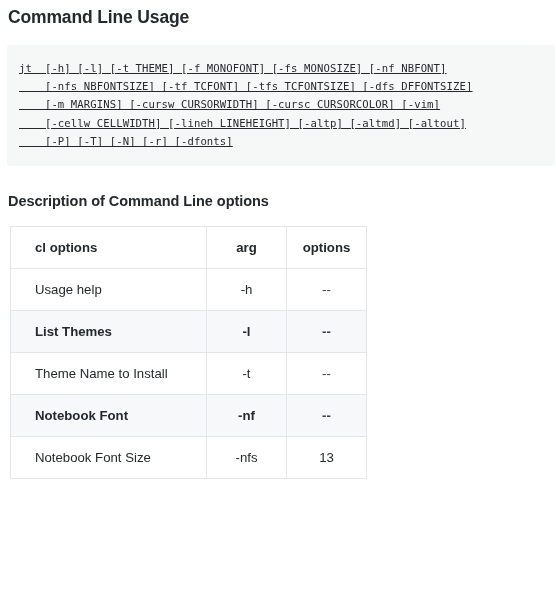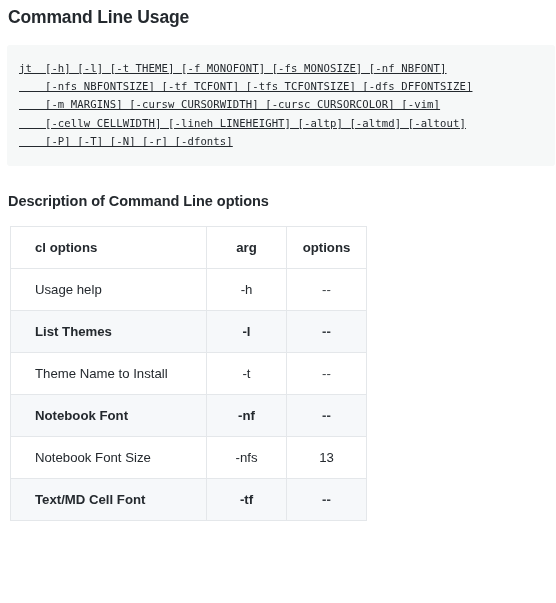--- a/index.html
+++ b/index.html
@@ -166,23 +166,18 @@
         <tr class="alt">
           <td class="c-opt">Notebook Font</td>
           <td class="c-arg">-nf</td>
           <td class="c-def dash">--</td>
         </tr>
         <tr>
           <td class="c-opt">Notebook Font Size</td>
           <td class="c-arg">-nfs</td>
           <td class="c-def">13</td>
         </tr>
-        <tr class="alt">
-          <td class="c-opt">Text/MD Cell Font</td>
-          <td class="c-arg">-tf</td>
-          <td class="c-def dash">--</td>
-        </tr>
 
       </tbody>
     </table>
   </div>
 
 </div>
 
 </body></html>

